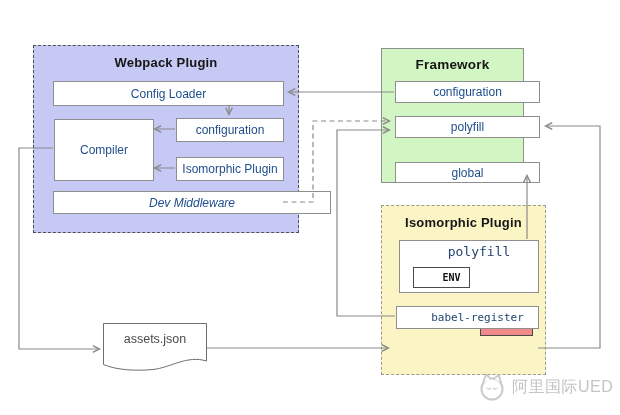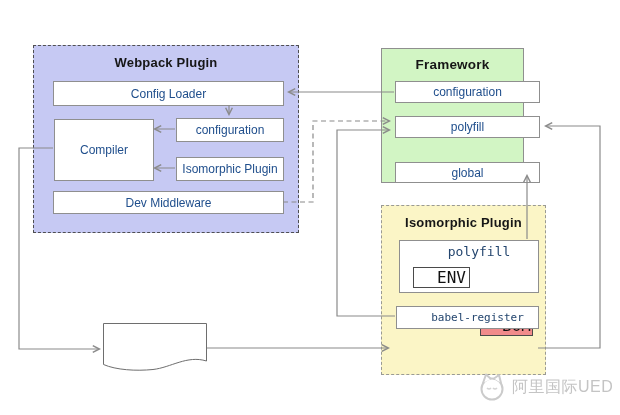--- a/index.html
+++ b/index.html
@@ -16,21 +16,21 @@
     position:absolute; box-sizing:border-box; background:#fff;
     border:1px solid var(--box-border); color:var(--node-text);
     font-size:12px; display:flex; align-items:center; justify-content:center;
     white-space:nowrap;
   }
   .mono { font-family:"DejaVu Sans Mono", monospace; font-size:12.5px; color:var(--mono-text);padding-left:20px; }
   .webpack-box  { background:var(--webpack-fill); border:1px dashed #4f4f52; }
   .framework-box{ background:var(--framework-fill); border:1px solid var(--box-border); }
   .iso-box      { background:var(--isomorphic-fill); border:1px dashed #9a9a94; }
   .polyfill-label { position:absolute; top:3px; left:0; right:0; text-align:center; font-size:13px; }
-  .chip { font-weight:normal; color:#111; font-size:16px; border:1px solid #4a4a4a; }
+  .chip { font-weight:bold; color:#111; font-size:10px; border:1px solid #4a4a4a; }
   .bom  { background:var(--bom-fill);margin-top:48px; }
   svg.overlay { position:absolute; left:0; top:0; pointer-events:none; }
   .edge { stroke:var(--line); stroke-width:1.2; fill:none; }
   .edge.dashed { stroke-dasharray:5 3.5; }
   .doc-shape { position:absolute; left:103px; top:323px; width:104px; height:50px; }
   .doc-label {
     position:absolute; left:103px; top:332px; width:104px; text-align:center;
     font-size:12.5px; color:#4a4a4a;
   }
   .watermark {
@@ -43,21 +43,21 @@
 <body>
 
 <div class="stage">
 
   <div class="container webpack-box" style="left:33px; top:45px; width:266px; height:188px;">
     <div class="container-title" style="top:9px;">Webpack Plugin</div>
     <div class="node" style="left:20px; top:73px; width:100px; height:62px;">Compiler</div>
     <div class="node" style="left:19px; top:35px; width:231px; height:25px;">Config Loader</div>
     <div class="node" style="left:142px; top:72px; width:108px; height:24px;">configuration</div>
     <div class="node" style="left:142px; top:111px; width:108px; height:24px;">Isomorphic Plugin</div>
-    <div class="node" style="left:19px; top:145px; width:231px; height:23px;">Dev Middleware</div>
+    <div class="node" style="left:19px; top:145px; width:278px; height:23px;font-style:italic;">Dev Middleware</div>
   </div>
 
   <div class="container framework-box" style="left:381px; top:48px; width:143px; height:135px;">
     <div class="container-title" style="top:8px; font-size:13.5px;">Framework</div>
     <div class="node" style="left:13px; top:32px; width:145px; height:22px;">configuration</div>
     <div class="node" style="left:13px; top:67px; width:145px; height:22px;">polyfill</div>
     <div class="node" style="left:13px; top:101px; width:145px; height:21px;margin-top:12px;">global</div>
   </div>
 
   <div class="container iso-box" style="left:381px; top:205px; width:165px; height:170px;">
@@ -66,20 +66,21 @@
       <span class="polyfill-label mono">polyfill</span>
       <span class="node mono chip" style="left:13px; top:26px; width:57px; height:21px;">ENV</span>
       <span class="node mono chip bom" style="left:80px; top:26px; width:53px; height:21px;">BOM</span>
     </div>
     <div class="node mono" style="left:14px; top:100px; width:143px; height:23px; font-size:11px;">babel-register</div>
   </div>
 
   <svg class="doc-shape" viewBox="0 0 104 50">
     <path d="M0.5,0.5 L103.5,0.5 L103.5,38 C 84,32 68,44.5 50,46.5 C 33,48.2 13,47 0.5,41.5 Z" fill="#ffffff" stroke="#6e6e6e" stroke-width="1"></path>
   </svg>
+  <div class="doc-label">assets.json</div>
 
   <svg class="overlay" width="620" height="415" viewBox="0 0 620 415">
     <defs>
       <marker id="arr" viewBox="0 0 10 10" refX="8" refY="5" markerWidth="8" markerHeight="8" orient="auto">
         <path d="M1.5,1.5 L8.5,5 L1.5,8.5" fill="none" stroke="#8a8a8a" stroke-width="1.5"></path>
       </marker>
     </defs>
     <path class="edge" d="M394,92 H289" marker-end="url(#arr)"></path>
     <path class="edge" d="M229,105 V114" marker-end="url(#arr)"></path>
     <path class="edge" d="M175,129 H155" marker-end="url(#arr)"></path>

